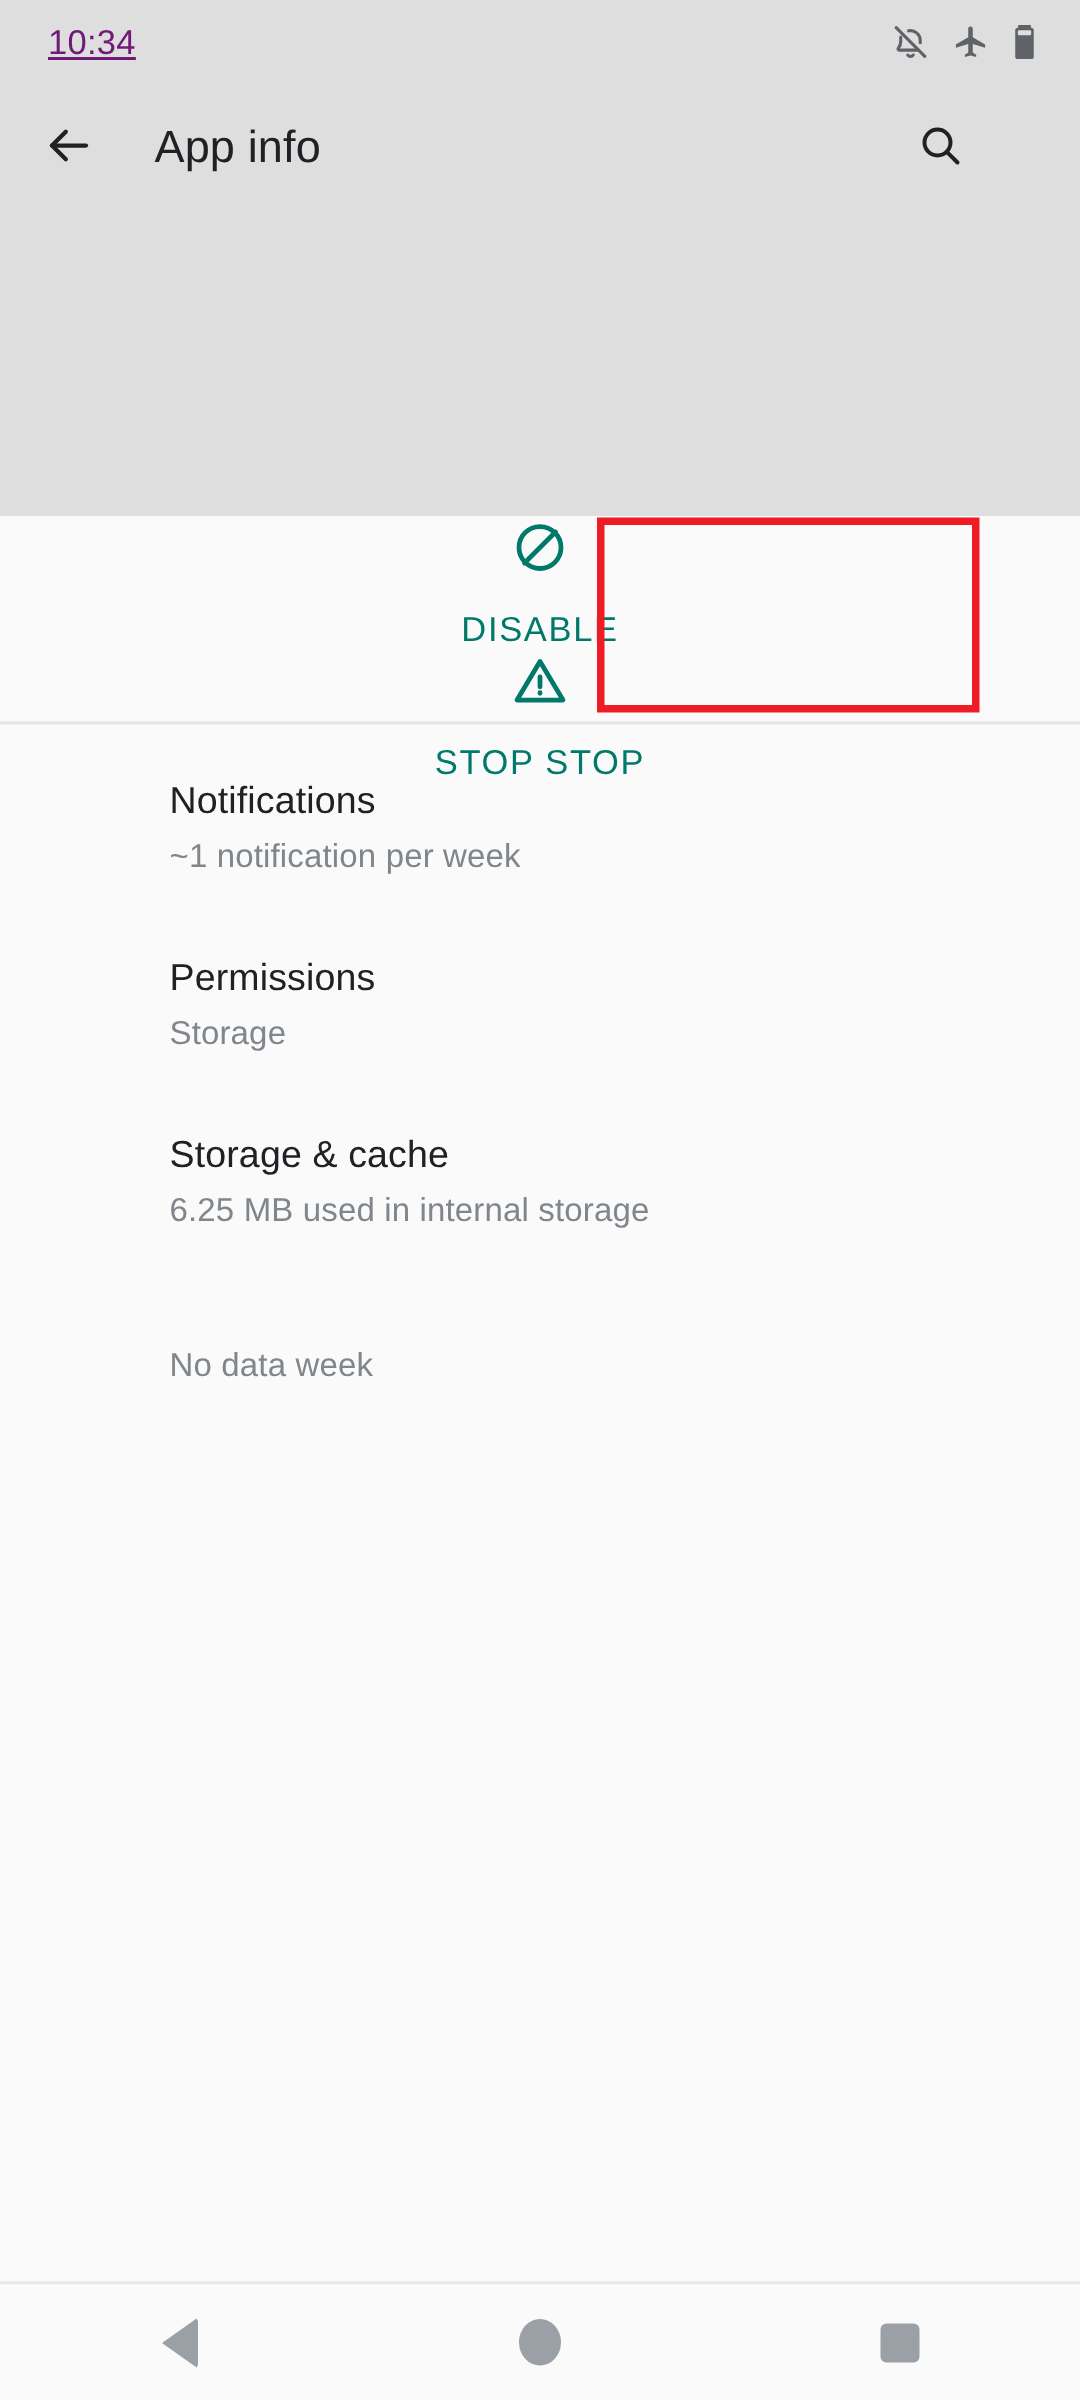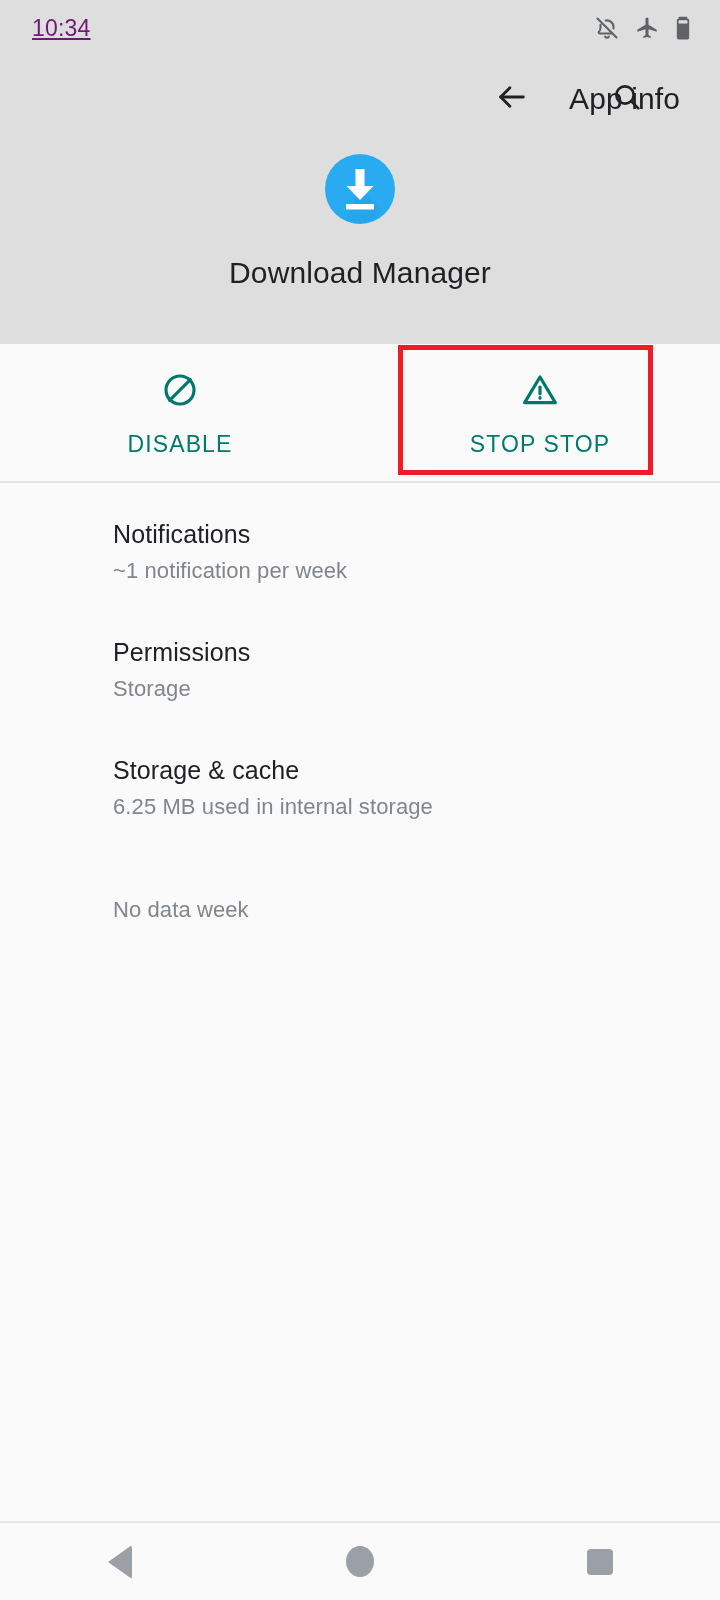--- a/index.html
+++ b/index.html
@@ -22,21 +22,21 @@
     padding:0 28px 0 32px;
   }
   .status-time {
     font-size:23px; color:#701a75; letter-spacing:0.2px;text-decoration:underline;
   }
   .status-icons { display:flex; align-items:center; gap:14px; }
   .status-icons svg { display:block; }
 
   .app-bar {
     position:absolute; left:0; top:62px; width:680px; height:74px;
-    display:flex; align-items:center;justify-content:flex-end;
+    display:flex; align-items:center;
   }
   .appbar-back {
     width:60px; height:60px; margin-left:16px;
     display:flex; align-items:center; justify-content:center;
     border-radius:50%;
   }
   .appbar-title {
     margin-left:27px; font-size:30px; color:#202124; letter-spacing:0.1px;
   }
   .appbar-search {
@@ -51,21 +51,21 @@
     display:flex; flex-direction:column; align-items:center;
   }
   .app-icon-wrap { width:74px; height:74px; position:relative; }
   .app-name {
     margin-top:30px; font-size:30px; color:#202124; letter-spacing:0.1px;
   }
 
   
   .actions-row {
     position:absolute; left:0; top:344px; width:720px; height:138px;
-    display:flex; background:#fafafa;
+    display:flex; background:#fafafa;flex-direction:column;
   }
   .action-btn {
     flex:1 1 0; position:relative;
     display:flex; flex-direction:column; align-items:center; justify-content:center;
     gap:20px;
   }
   .action-icon { height:42px; display:flex; align-items:center; justify-content:center; }
   .action-label {
     font-size:23px; letter-spacing:1.1px; color:#00796b; font-weight:400;
   }
@@ -161,31 +161,20 @@
       <div class="appbar-search">
         <span>
           <svg width="32" height="32" viewBox="0 0 24 24" fill="none" stroke="#202124" stroke-width="2" stroke-linecap="round">
             <circle cx="10.5" cy="10.5" r="6.5"></circle>
             <line x1="15.4" y1="15.4" x2="20.5" y2="20.5"></line>
           </svg>
         </span>
       </div>
     </div>
 
-    <div class="app-identity">
-      <div class="app-icon-wrap">
-        <svg width="74" height="74" viewBox="0 0 74 74">
-          <circle cx="37" cy="37" r="35" fill="#29abf2"></circle>
-          <path d="M37 35 L60 58 A35 35 0 0 1 37 72 A35 35 0 0 1 22 68 Z" fill="#1f93d6" opacity="0.25"></path>
-          <path d="M32.5 17 h9 v17 h9 L37 48 L23.5 34 h9 z" fill="#ffffff"></path>
-          <rect x="23" y="52" width="28" height="5.5" rx="1" fill="#ffffff"></rect>
-        </svg>
-      </div>
-      <div class="app-name">Download Manager</div>
-    </div>
   </div>
 
   <div class="actions-row">
 
     <div class="action-btn">
       <div class="action-icon">
         <svg width="40" height="40" viewBox="0 0 24 24" fill="none" stroke="#00796b" stroke-width="1.9" stroke-linecap="round">
           <circle cx="12" cy="12" r="8.4"></circle>
           <line x1="5.8" y1="18.2" x2="18.2" y2="5.8"></line>
         </svg>

